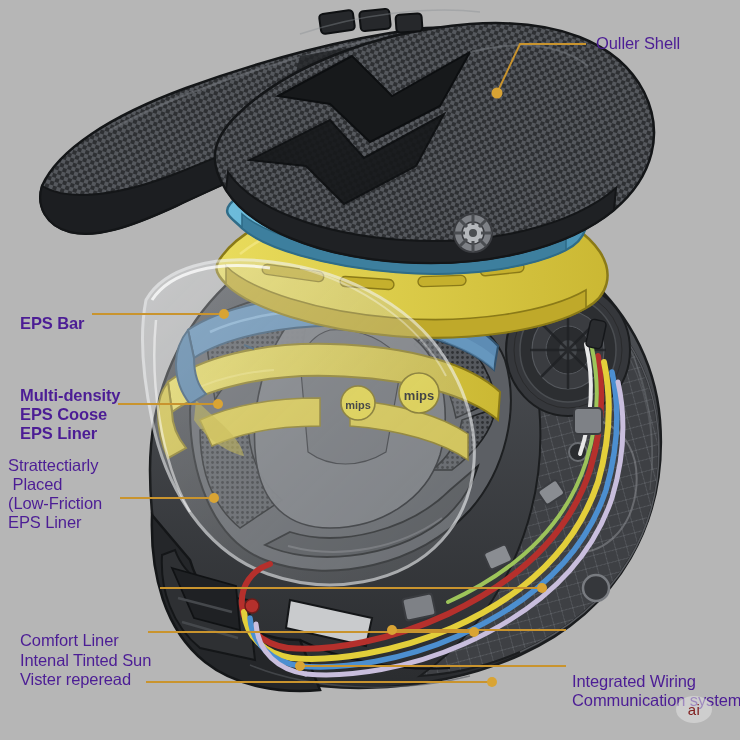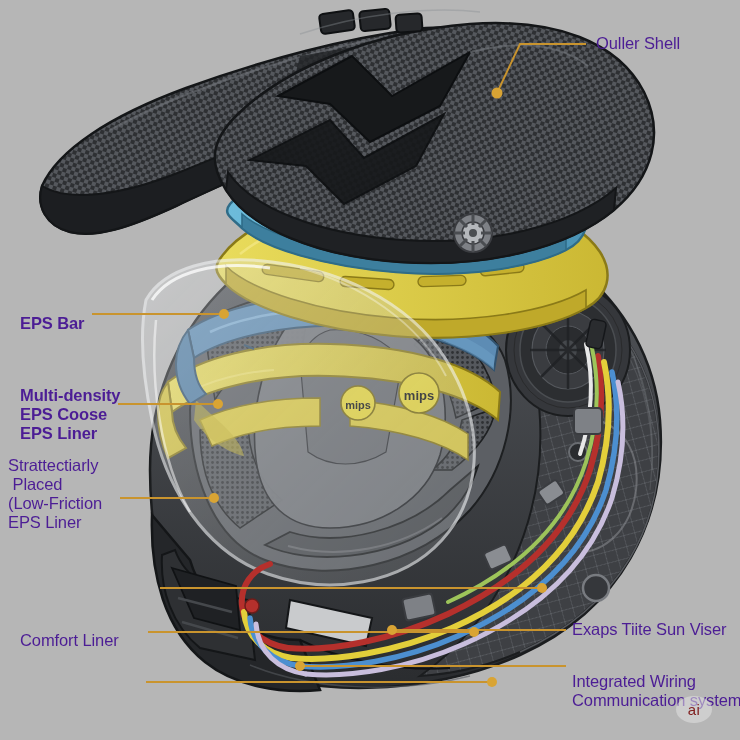--- a/index.html
+++ b/index.html
@@ -294,18 +294,19 @@
   <div class="lbl" style="left:596px;top:34px;">Ouller Shell</div>
   <div class="lbl" style="left:20px;top:314px;font-weight:bold;">EPS Bar</div>
   <div class="lbl" style="left:20px;top:386px;font-weight:bold;">Multi-density
 EPS Coose
 EPS Liner</div>
   <div class="lbl" style="left:8px;top:456px;">Strattectiarly
  Placed
 (Low-Friction
 EPS Liner</div>
   <div class="lbl" style="left:20px;top:620px;margin-top:11px;">Comfort Liner</div>
-  <div class="lbl r" style="left:572px;top:620px;">Exaps Tiite Sun Viser</div>
+  <div class="lbl" style="left:20px;top:651px;">Intenal Tinted Sun
+Vister reperead</div>
   <div class="lbl r" style="left:572px;top:648px;margin-top:24px;">Integrated Wiring
 Communication system</div>
 
   <div id="wm">ai</div>
 </div>
 
 </body></html>

